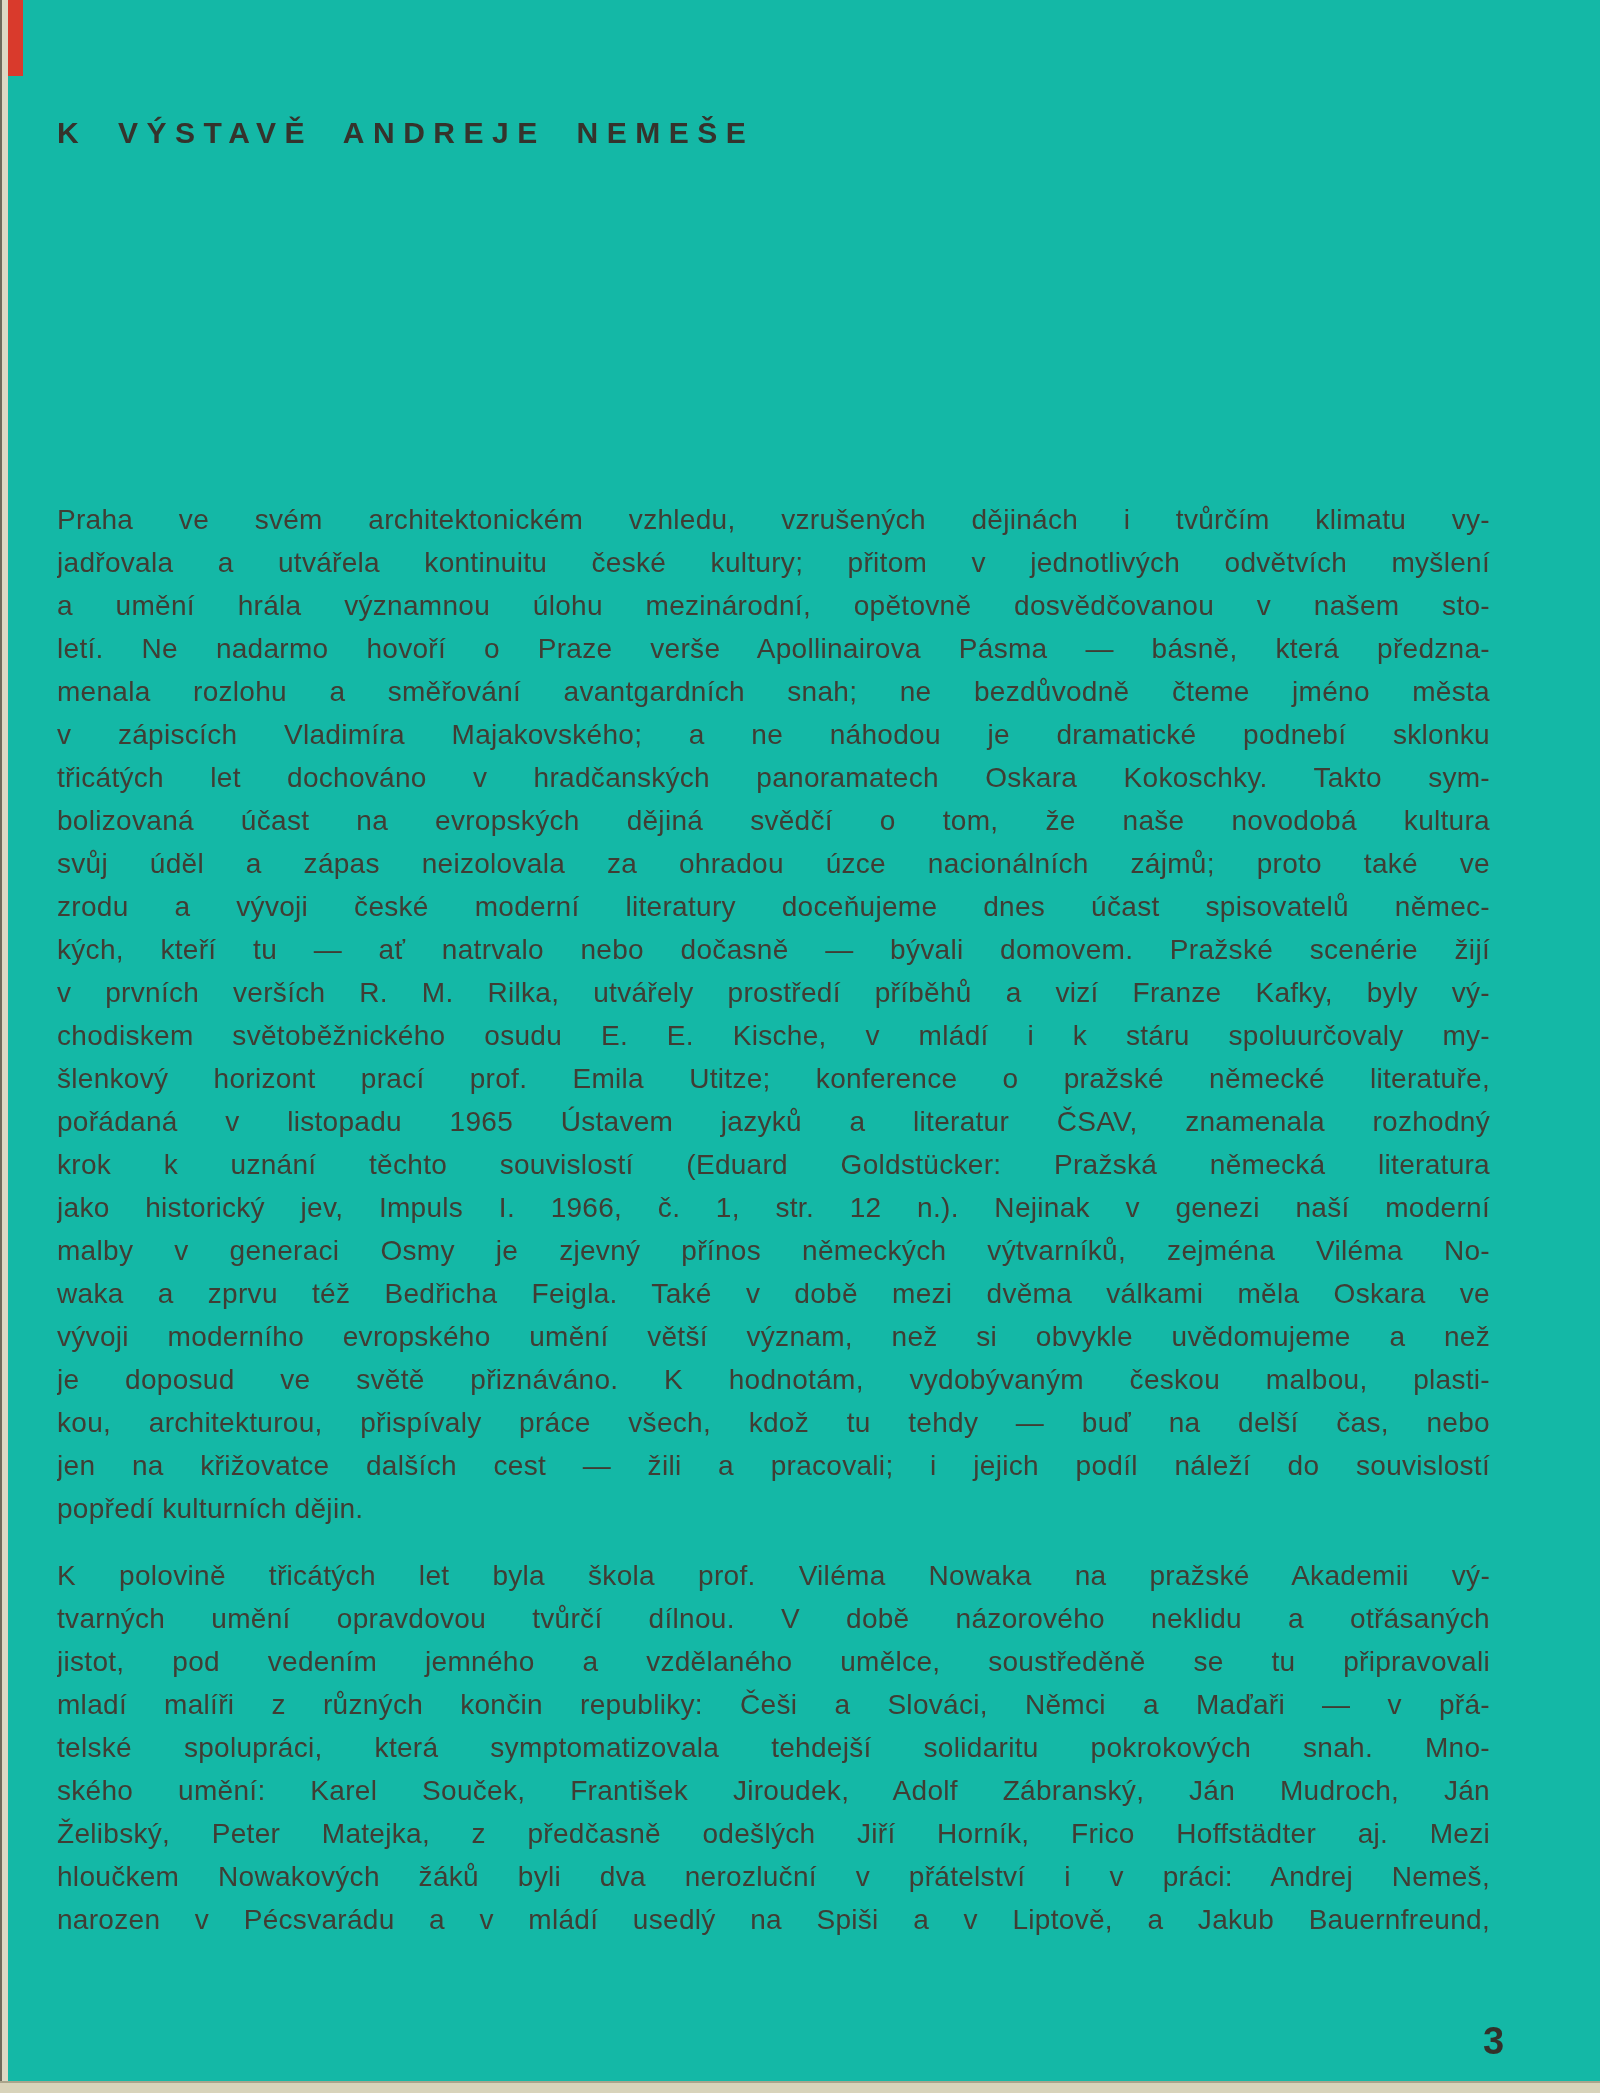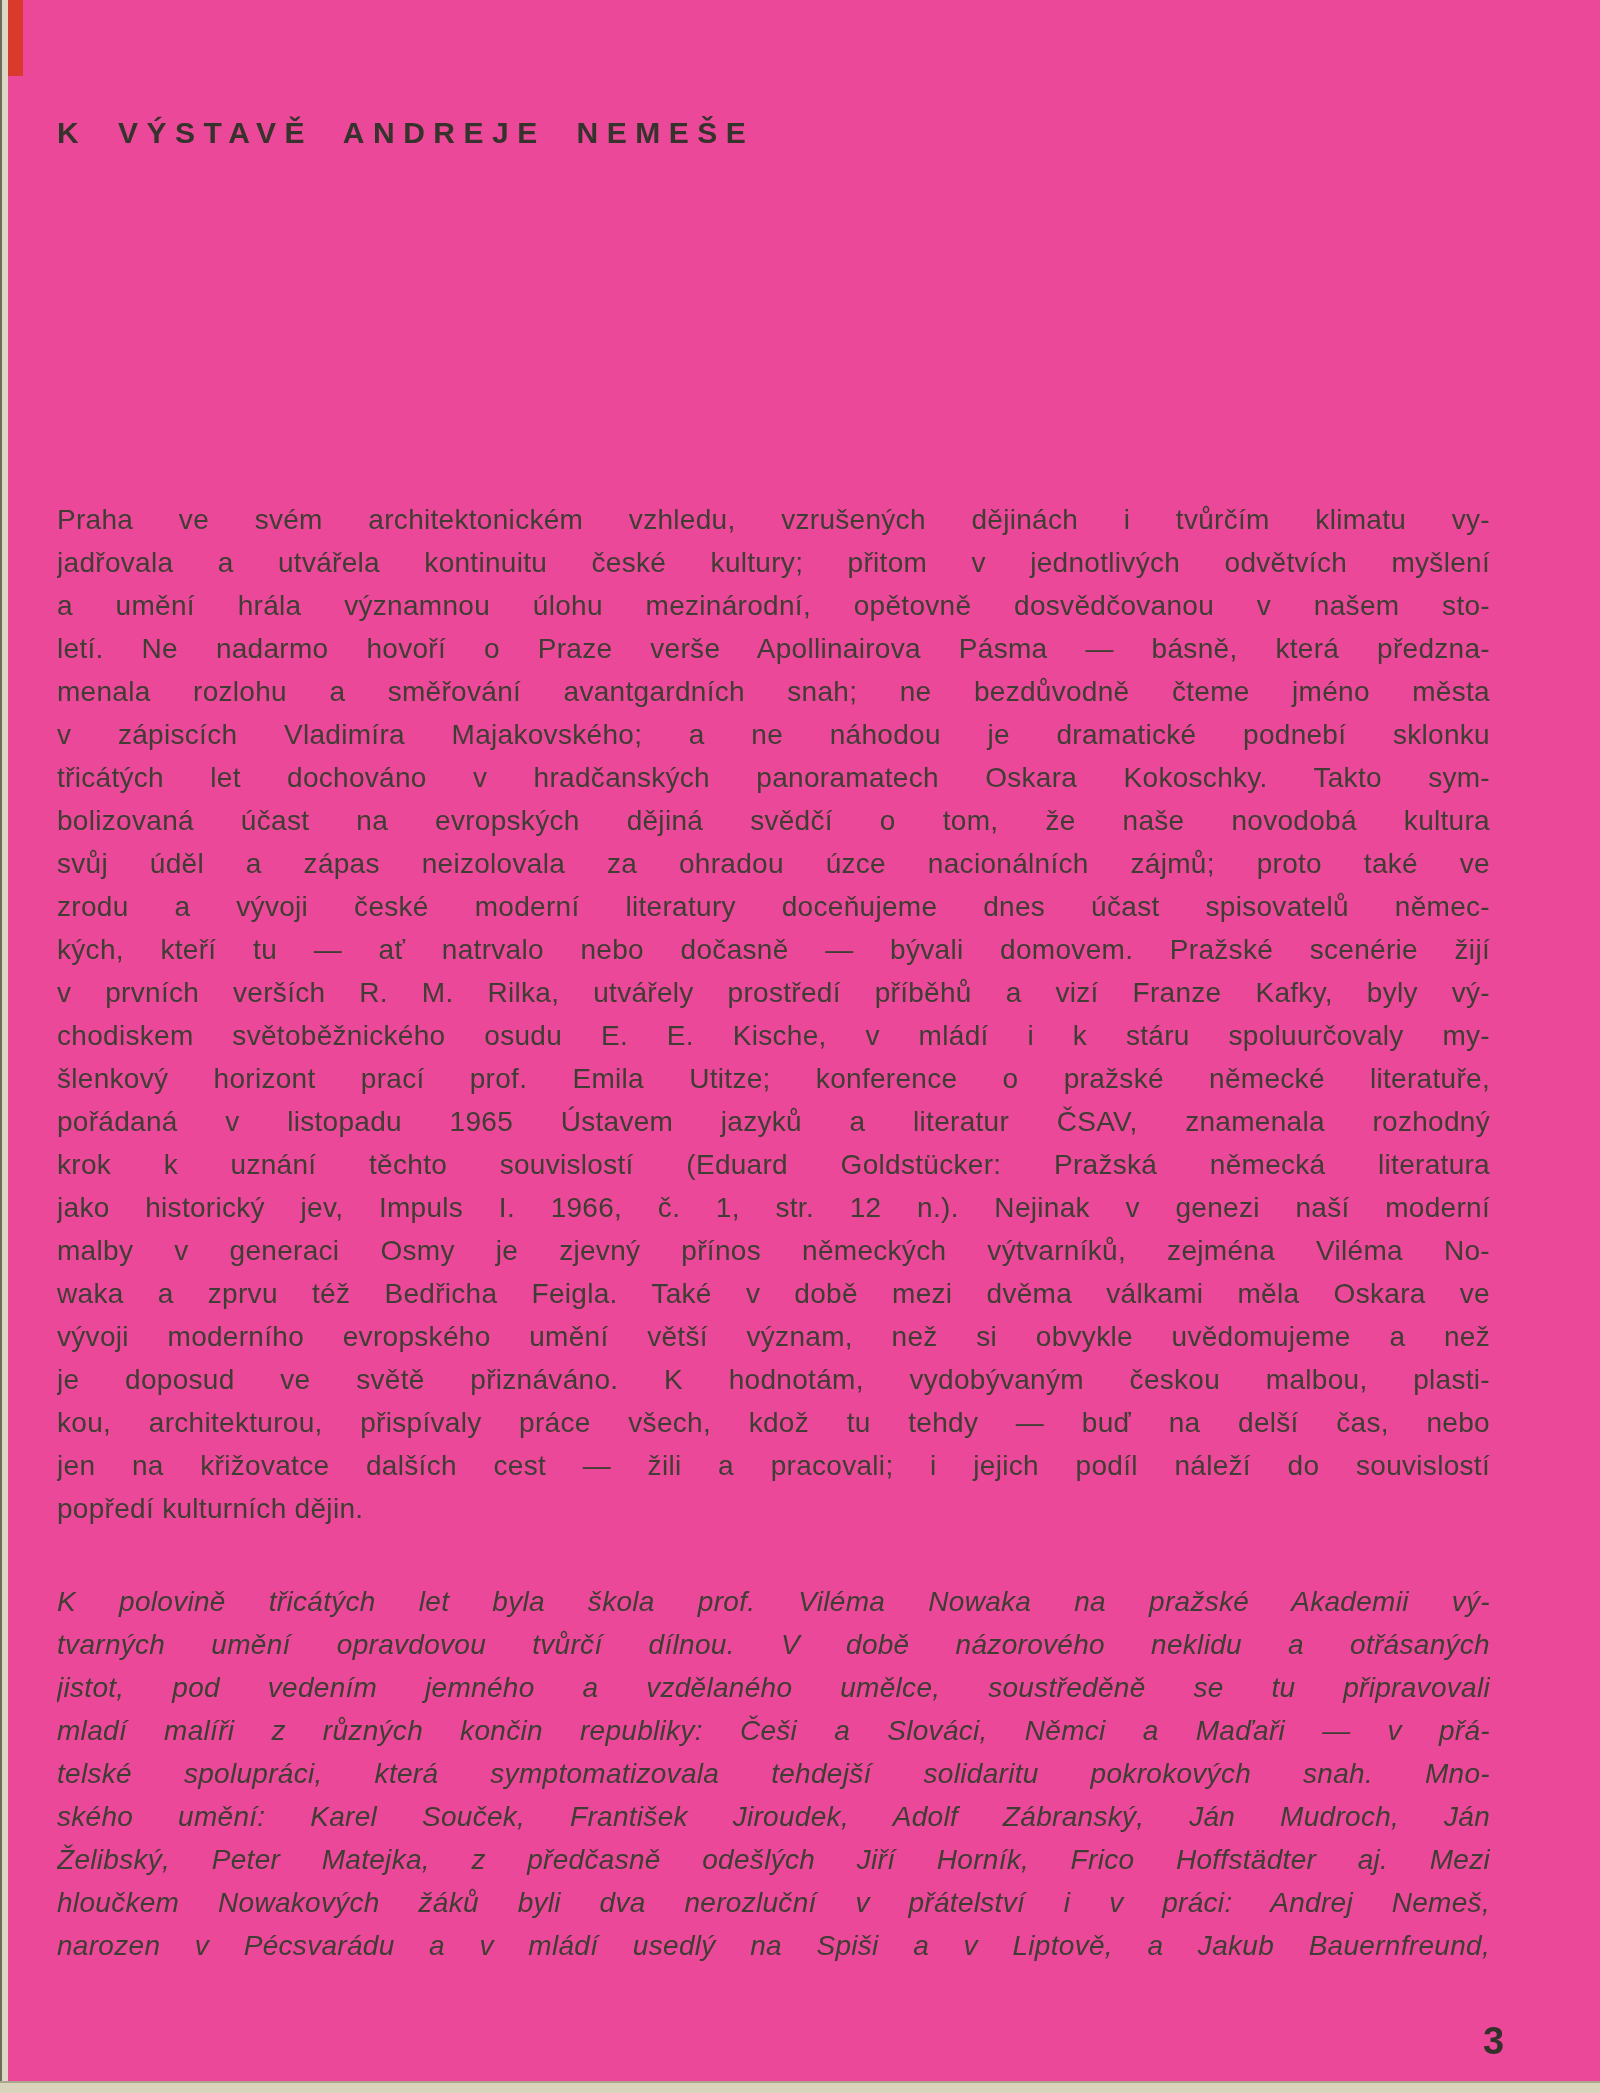--- a/index.html
+++ b/index.html
@@ -37,40 +37,40 @@
     position: absolute;
     left: 57px;
     top: 498px;
     width: 1433px;
     font-size: 28px;
     line-height: 43px;
     color: #403d34;
     letter-spacing: 0.3px;
   }
   .para { margin: 0; }
-  .para + .para { margin-top: 50px; font-style: italic; }
+  .para + .para { margin-top: 24px; }
   .line {
     text-align: justify;
     text-align-last: justify;
     height: 43px;
     overflow: hidden;
   }
   .line.last-short { text-align-last: left; }
   .page-number {
     position: absolute;
     left: 1483px; top: 2020px;
     font-size: 38px;
     font-weight: bold;
     color: #33312a;
   }
 </style>
 </head>
 <body>
 
-<div class="page" style="background: #ec4899;">
+<div class="page" style="background: #14b8a6;">
   <div class="left-edge"></div>
   <div class="red-mark" style="background: rgb(217, 58, 44);"></div>
   <h1 class="title">K VÝSTAVĚ ANDREJE NEMEŠE</h1>
   <div class="body-text">
       <div class="para">
         <div class="line">Praha ve svém architektonickém vzhledu, vzrušených dějinách i tvůrčím klimatu vy-</div>
         <div class="line">jadřovala a utvářela kontinuitu české kultury; přitom v jednotlivých odvětvích myšlení</div>
         <div class="line">a umění hrála významnou úlohu mezinárodní, opětovně dosvědčovanou v našem sto-</div>
         <div class="line">letí. Ne nadarmo hovoří o Praze verše Apollinairova Pásma — básně, která předzna-</div>
         <div class="line">menala rozlohu a směřování avantgardních snah; ne bezdůvodně čteme jméno města</div>

